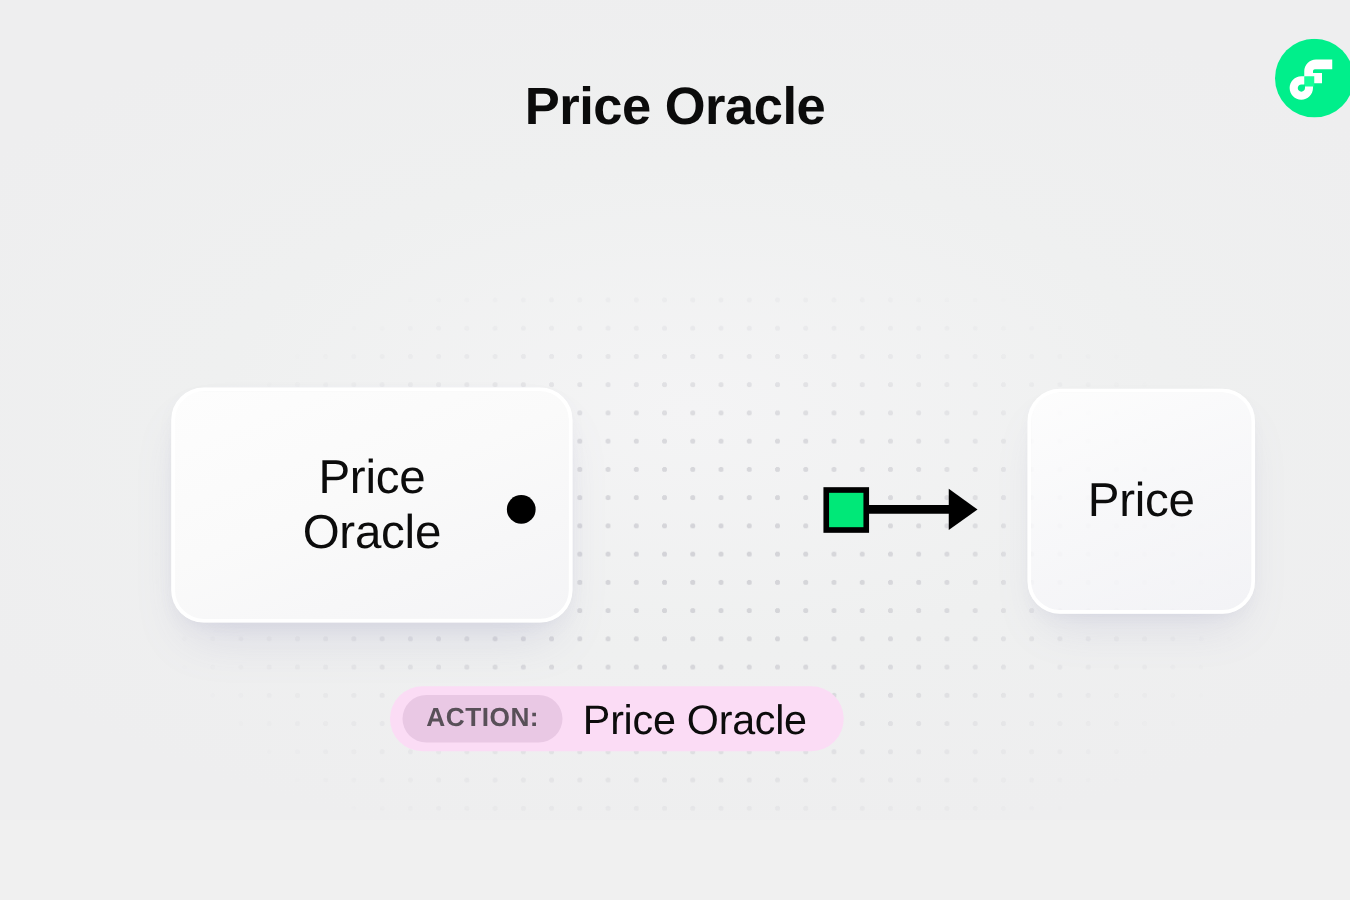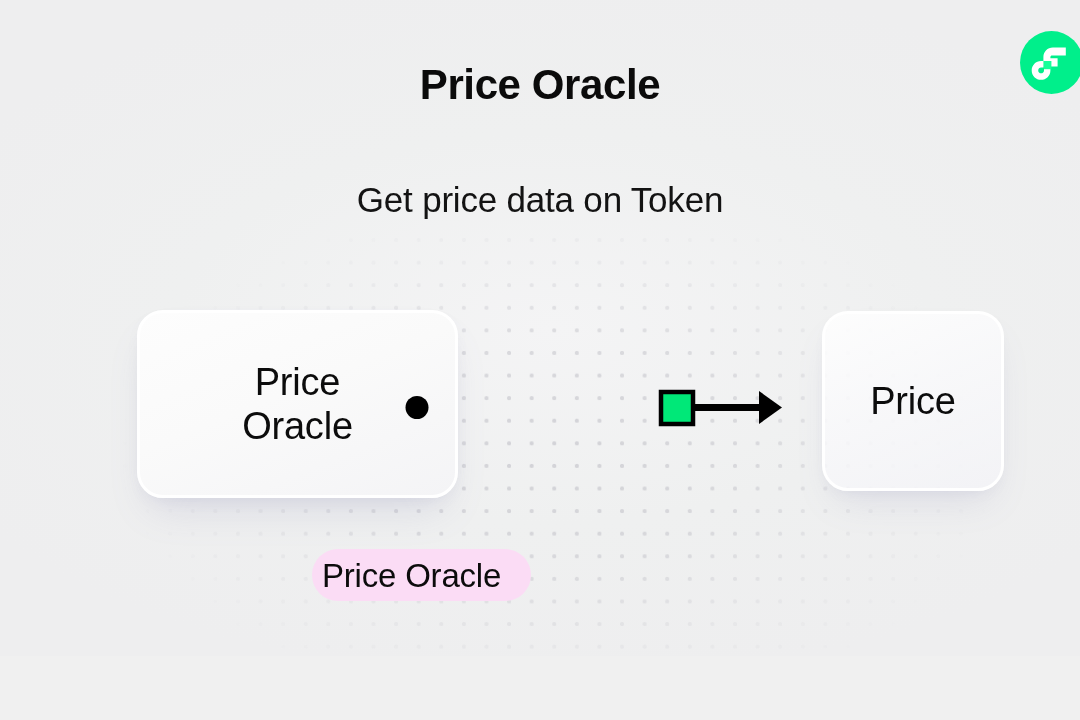--- a/index.html
+++ b/index.html
@@ -163,21 +163,20 @@
   }
 </style>
 </head>
 <body>
 
 <div id="stage">
 
   <div id="dot-grid"></div>
 
   <div id="page-title">Price Oracle</div>
-  <div id="page-subtitle">Get price data on Token</div>
 
   <div id="brand-logo">
     <svg width="63" height="63" viewBox="0 0 63 63" xmlns="http://www.w3.org/2000/svg">
       <circle cx="31.5" cy="31.5" r="31.5" fill="#00ef8b"></circle>
       <path d="M45.8 16.6h-13.0c-5.2 0-9.4 4.2-9.4 9.4v4.0h-2.4c-5.1 0-9.3 4.2-9.3 9.4 0 5.2 4.2 9.4 9.3 9.4 5.2 0 9.4-4.2 9.4-9.4v-3.9h7.2v-8.2h-7.2v-1.4c0-0.8 0.7-1.5 1.5-1.5h13.9v-7.8z" fill="#ffffff"></path>
       <rect x="23.4" y="30.0" width="8.0" height="8.2" fill="#16ff99"></rect>
       <path d="M24.0 36.2v3.2c0 1.6-1.3 2.9-2.9 2.9-1.6 0-2.9-1.3-2.9-2.9 0-1.6 1.3-2.9 2.9-2.9h2.9z" fill="#00ef8b"></path>
     </svg>
   </div>
 
@@ -202,16 +201,17 @@
       </defs>
       <line x1="21" y1="27.5" x2="268" y2="27.5" stroke="url(#edgeGrad)" stroke-width="7"></line>
       <line x1="296" y1="27.5" x2="369" y2="27.5" stroke="#000000" stroke-width="7"></line>
       <circle cx="21" cy="27.5" r="11.5" fill="#000000"></circle>
       <rect x="265" y="12" width="32" height="32" fill="#00e878" stroke="#000000" stroke-width="4.5"></rect>
       <polygon points="363,11 386,27.5 363,44" fill="#000000"></polygon>
     </svg>
   </div>
 
   <div id="action-badge">
+    <span id="action-badge-chip">ACTION:</span>
     <span id="action-badge-value">Price Oracle</span>
   </div>
 
 </div>
 
 </body></html>

